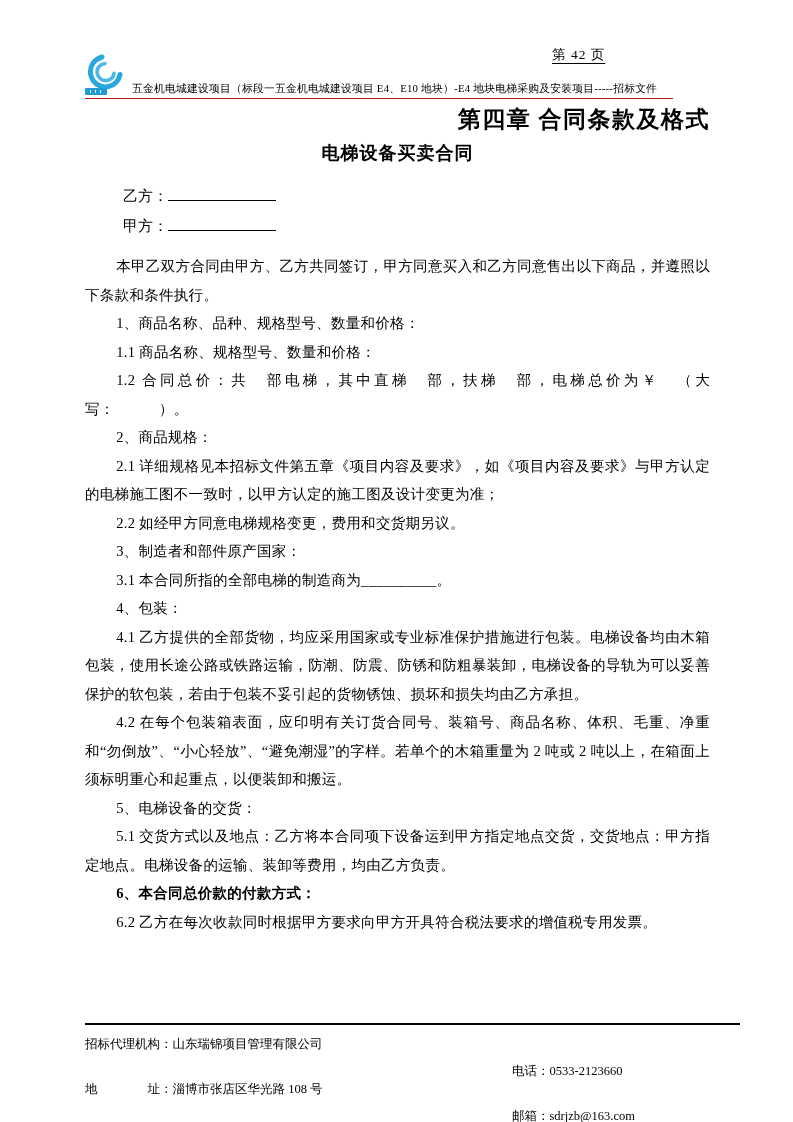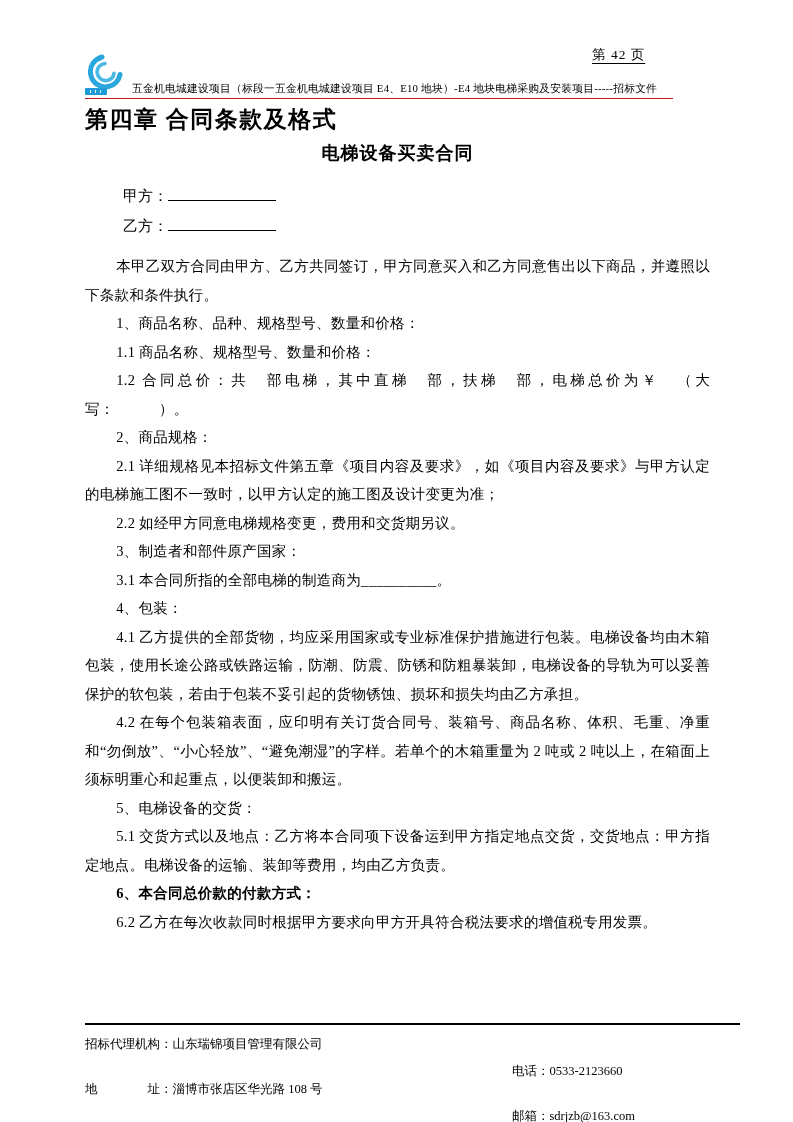--- a/index.html
+++ b/index.html
@@ -3,21 +3,21 @@
 <meta charset="utf-8">
 <style>
   html,body{margin:0;padding:0;}
   body{
     width:793px;height:1122px;background:#ffffff;color:#000;
     font-family:"Liberation Serif","DejaVu Serif",serif;
     position:relative;overflow:hidden;
   }
   .page{position:absolute;left:85px;top:0;width:625px;}
   .pagenum{
-    position:absolute;top:46px;left:592px;width:160px;
+    position:absolute;top:46px;left:552px;width:160px;
     font-size:13.5px;letter-spacing:1px;
     text-decoration:underline;text-underline-offset:4px;
   }
   
   .header-band{
     margin-top:54px;width:588px;
     border-bottom:1px solid #b91c1c;
     display:flex;align-items:flex-end;gap:7px;
     padding-bottom:2px;height:42px;
   }
@@ -28,21 +28,21 @@
     background:#1e9ad6;border-radius:1px;
     background-image:repeating-linear-gradient(90deg,#1e9ad6 0 2px,#eaf6fc 2px 3px,#1e9ad6 3px 5px);
     background-size:16px 3px;background-position:3px 2px;background-repeat:no-repeat;
   }
   .project-line{
     font-size:10.8px;line-height:14px;padding-bottom:1px;
     white-space:nowrap;letter-spacing:0.2px;
   }
   
   .chapter-title{
-    margin-top:5px;text-align:left;
+    margin-top:5px;text-align:right;
     font-size:23px;font-weight:bold;letter-spacing:1.5px;line-height:32px;
   }
   .contract-title{
     margin-top:4px;text-align:center;
     font-size:18px;font-weight:bold;letter-spacing:1px;line-height:26px;
   }
   
   .parties{margin-top:15px;margin-left:38px;}
   .party-line{height:30px;line-height:30px;font-size:15px;}
   .party-blank{
@@ -83,24 +83,24 @@
       <span class="logo-box"></span>
     </div>
     <div class="project-line">五金机电城建设项目（标段一五金机电城建设项目 E4、E10 地块）-E4 地块电梯采购及安装项目-----招标文件</div>
   </div>
 
   <div class="chapter-title">第四章  合同条款及格式</div>
   <div class="contract-title">电梯设备买卖合同</div>
 
   <div class="parties">
     <div class="party-line">
-      <span>甲方：</span><span class="party-blank"></span>
+      <span>乙方：</span><span class="party-blank"></span>
     </div>
     <div class="party-line">
-      <span>乙方：</span><span class="party-blank"></span>
+      <span>甲方：</span><span class="party-blank"></span>
     </div>
   </div>
 
   <div class="body-text">
     <p>本甲乙双方合同由甲方、乙方共同签订，甲方同意买入和乙方同意售出以下商品，并遵照以下条款和条件执行。</p>
     <p>1、商品名称、品种、规格型号、数量和价格：</p>
     <p>1.1 商品名称、规格型号、数量和价格：</p>
     <p>1.2 合同总价：共　部电梯，其中直梯　部，扶梯　部，电梯总价为￥　（大写：　　　）。</p>
     <p>2、商品规格：</p>
     <p>2.1 详细规格见本招标文件第五章《项目内容及要求》，如《项目内容及要求》与甲方认定的电梯施工图不一致时，以甲方认定的施工图及设计变更为准；</p>

